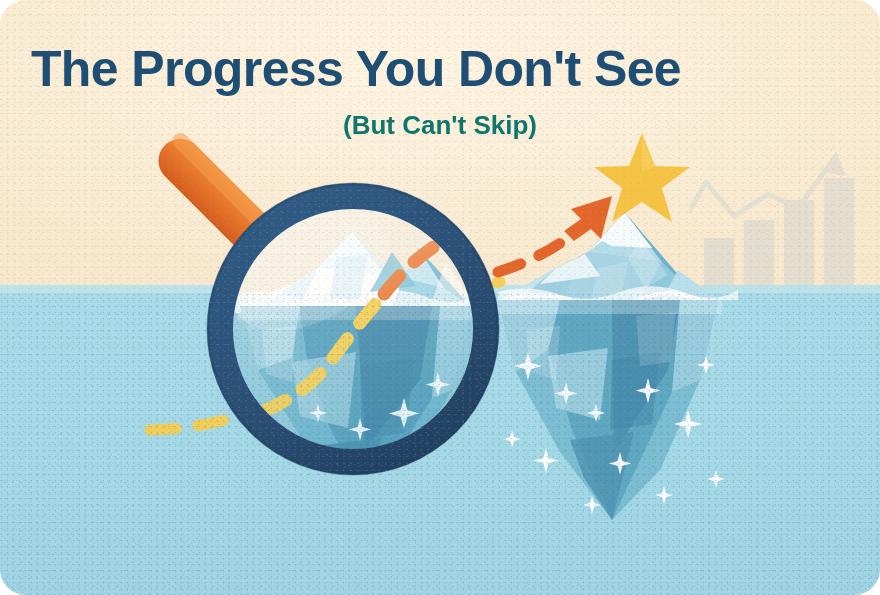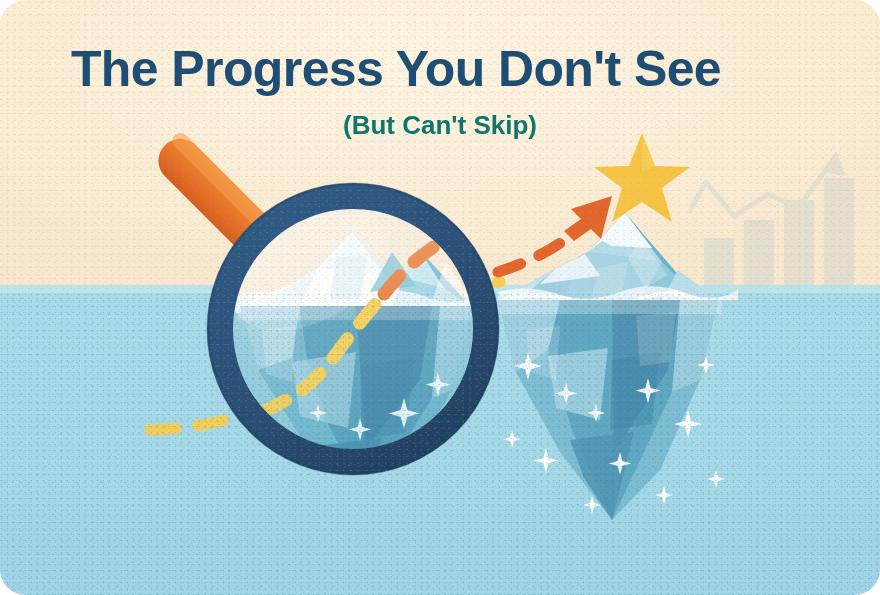--- a/index.html
+++ b/index.html
@@ -54,21 +54,20 @@
     position:absolute;left:0;top:285px;width:880px;height:26px;
     background:#b6e3ee;opacity:.9;
   }
 
   
   .title{
     position:absolute;left:0;top:40px;width:712px;text-align:center;
     font-size:50px;font-weight:700;letter-spacing:-.6px;
     color:#1f4e75;
     font-family:"Liberation Sans","DejaVu Sans",sans-serif;
-    margin-left:40px;
   }
   .subtitle{
     position:absolute;left:0;top:110px;width:880px;text-align:center;
     font-size:26px;font-weight:700;color:#0f766e;
   }
 
   
   .watermark{position:absolute;left:690px;top:150px;width:185px;height:165px;opacity:.5;}
 
   

